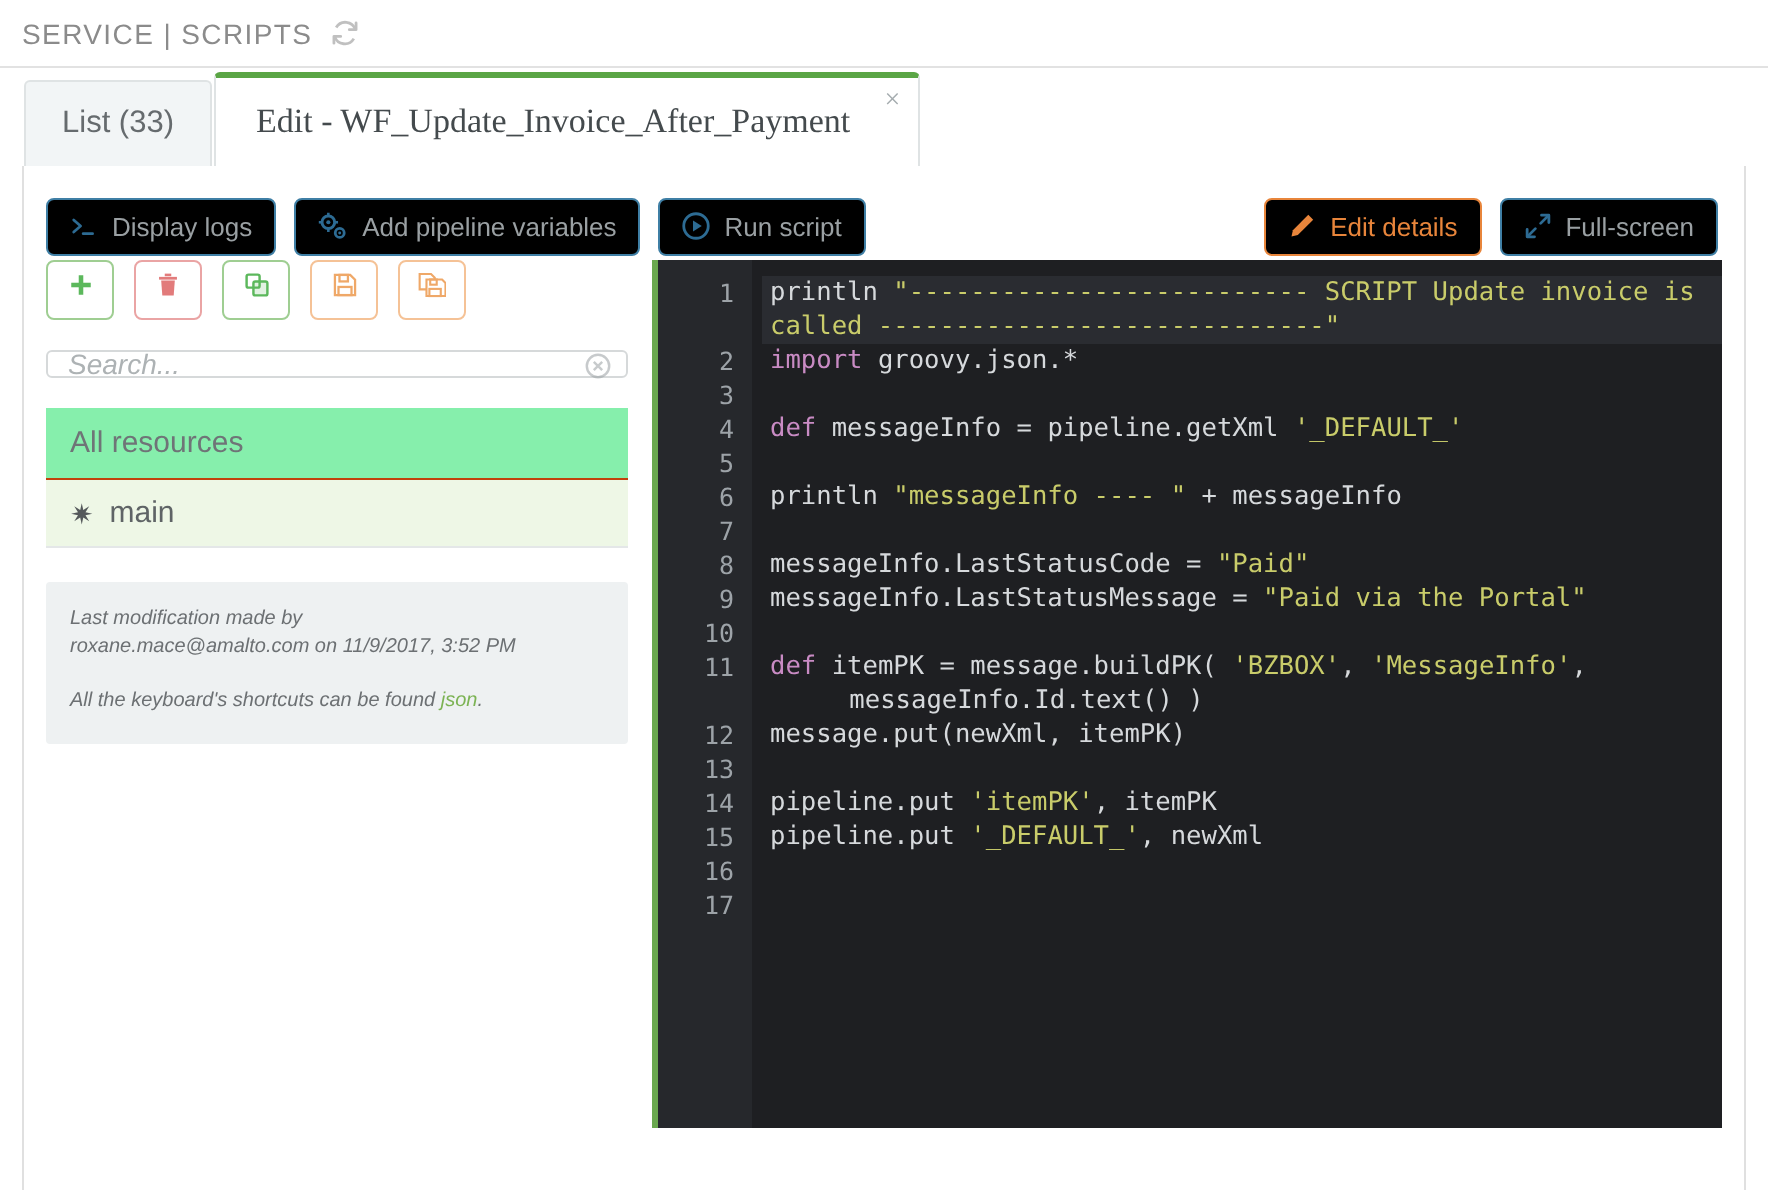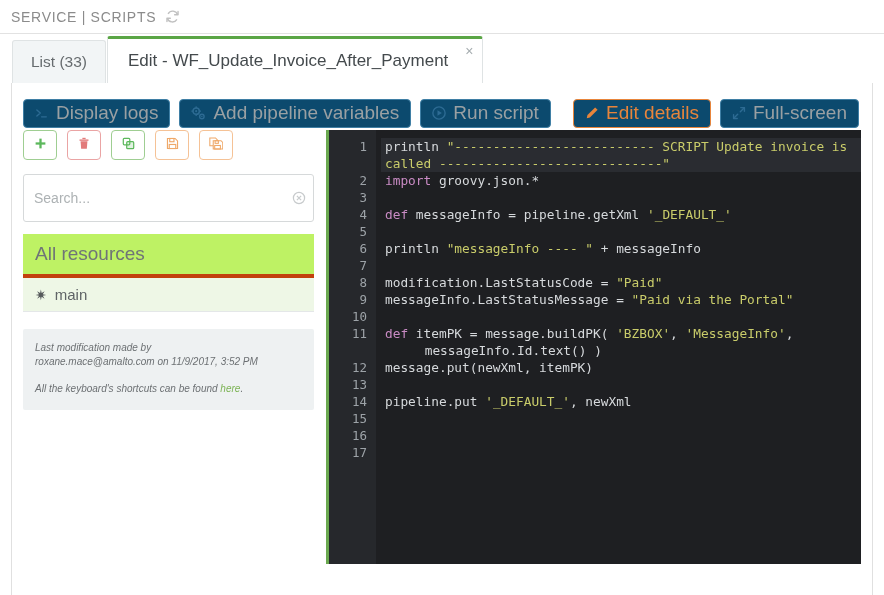--- a/index.html
+++ b/index.html
@@ -69,20 +69,21 @@
   }
   .tab.active {
     background: #ffffff;
     height: 47px;
     font-size: 17px;
     color: #444a4d;
     padding: 0 34px 0 20px;
     border-color: #dfe3e4;
     margin-left: 1px;
     border-top: 3px solid #5aa545;
+    font-family: Liberation Serif, serif;
   }
   .tab-close {
     position: absolute;
     top: 5px;
     right: 9px;
     font-size: 14px;
     line-height: 1;
     color: #a5acaf;
     cursor: pointer;
   }
@@ -105,23 +106,23 @@
     padding: 13px 11px 0 11px;
     height: 47px;
   }
   .btn-outline {
     display: inline-flex;
     align-items: center;
     gap: 7px;
     height: 29px;
     padding: 0 11px;
     margin-right: 9px;
-    font-size: 19px;
+    font-size: 13px;
     color: #9aa0a3;
-    background: #0c4a6e;
+    background: #000000;
     border: 1px solid #3f7fa5;
     border-radius: 4px;
     cursor: pointer;
     white-space: nowrap;
   }
   .btn-outline .gi { color: #2d6b93; display: inline-flex; }
   .btn-outline.orange { border-color: #e8853b; }
   .btn-outline.orange .lbl { color: #e8853b; }
   .btn-outline.orange .gi { color: #e8853b; }
   .spacer { flex: 1 1 auto; }
@@ -147,47 +148,48 @@
     cursor: pointer;
   }
   .ib-green  { border: 1px solid #9fce92; color: #5cb85c; }
   .ib-red    { border: 1px solid #eaa4a4; color: #e27b7b; }
   .ib-orange { border: 1px solid #f5c296; color: #efa868; }
 
   
   .search-wrap { position: relative; margin-bottom: 12px; }
   .search-input {
     width: 100%;
-    height: 48px;
+    height: 14px;
     border: 1px solid #d6d9da;
     border-radius: 3px;
     padding: 0 40px 0 10px;
     font-size: 14px;
     color: #55595b;
     font-family: "Liberation Sans", sans-serif;
     outline: none;
     background: #fff;
+    font-style: italic;
   }
   .search-input::placeholder { color: #adb2b4; }
   .search-clear {
     position: absolute;
     right: 8px; top: 50%;
     transform: translateY(-50%);
     width: 14px; height: 14px;
     cursor: pointer;
     opacity: 0.55;
   }
 
   
   .res-header {
-    background: #bef264;
+    background: #86efac;
     color: #6f7477;
-    font-size: 19px;
+    font-size: 15px;
     padding: 9px 12px;
-    border-bottom: 4px solid #c2410c;
+    border-bottom: 1px solid #c2410c;
   }
   .res-item {
     display: flex;
     align-items: center;
     gap: 8px;
     padding: 8px 12px;
     font-size: 15px;
     color: #5f6466;
     background: #eef7e6;
     border-bottom: 1px solid #e4e7e8;
@@ -408,21 +410,21 @@
 
       <div class="res-item">
         <span class="star">✷</span>
         <span>main</span>
       </div>
 
       <div class="infobox">
         <div>Last modification made by</div>
         <div>roxane.mace@amalto.com on 11/9/2017, 3:52 PM</div>
         <div class="gap"></div>
-        <div><span>All the keyboard's shortcuts can be found </span><a href="#">here</a><span>.</span></div>
+        <div><span>All the keyboard's shortcuts can be found </span><a href="#">json</a><span>.</span></div>
       </div>
     </div>
 
     <div class="right-col">
       <div class="editor">
         <div class="gutter">
           <div class="ln tall">1</div>
           <div class="ln">2</div>
           <div class="ln">3</div>
           <div class="ln">4</div>
@@ -441,26 +443,27 @@
           <div class="ln">17</div>
         </div>
         <div class="code-area">
           <div class="cl hl"><span class="tok-pl">println </span><span class="tok-str">"-------------------------- SCRIPT Update invoice is called -----------------------------"</span></div>
           <div class="cl"><span class="tok-kw">import</span><span class="tok-pl"> groovy.json.*</span></div>
           <div class="cl">&nbsp;</div>
           <div class="cl"><span class="tok-kw">def</span><span class="tok-pl"> messageInfo = pipeline.getXml </span><span class="tok-str">'_DEFAULT_'</span></div>
           <div class="cl">&nbsp;</div>
           <div class="cl"><span class="tok-pl">println </span><span class="tok-str">"messageInfo ---- "</span><span class="tok-pl"> + messageInfo</span></div>
           <div class="cl">&nbsp;</div>
-          <div class="cl"><span class="tok-pl">modification.LastStatusCode = </span><span class="tok-str">"Paid"</span></div>
+          <div class="cl"><span class="tok-pl">messageInfo.LastStatusCode = </span><span class="tok-str">"Paid"</span></div>
           <div class="cl"><span class="tok-pl">messageInfo.LastStatusMessage = </span><span class="tok-str">"Paid via the Portal"</span></div>
           <div class="cl">&nbsp;</div>
           <div class="cl"><span class="tok-kw">def</span><span class="tok-pl"> itemPK = message.buildPK( </span><span class="tok-str">'BZBOX'</span><span class="tok-pl">, </span><span class="tok-str">'MessageInfo'</span><span class="tok-pl">,<br><span class="indent"></span>messageInfo.Id.text() )</span></div>
           <div class="cl"><span class="tok-pl">message.put(newXml, itemPK)</span></div>
           <div class="cl">&nbsp;</div>
+          <div class="cl"><span class="tok-pl">pipeline.put </span><span class="tok-str">'itemPK'</span><span class="tok-pl">, itemPK</span></div>
           <div class="cl"><span class="tok-pl">pipeline.put </span><span class="tok-str">'_DEFAULT_'</span><span class="tok-pl">, newXml</span></div>
           <div class="cl">&nbsp;</div>
         </div>
       </div>
     </div>
 
   </div>
 </div>
 
 </body></html>

